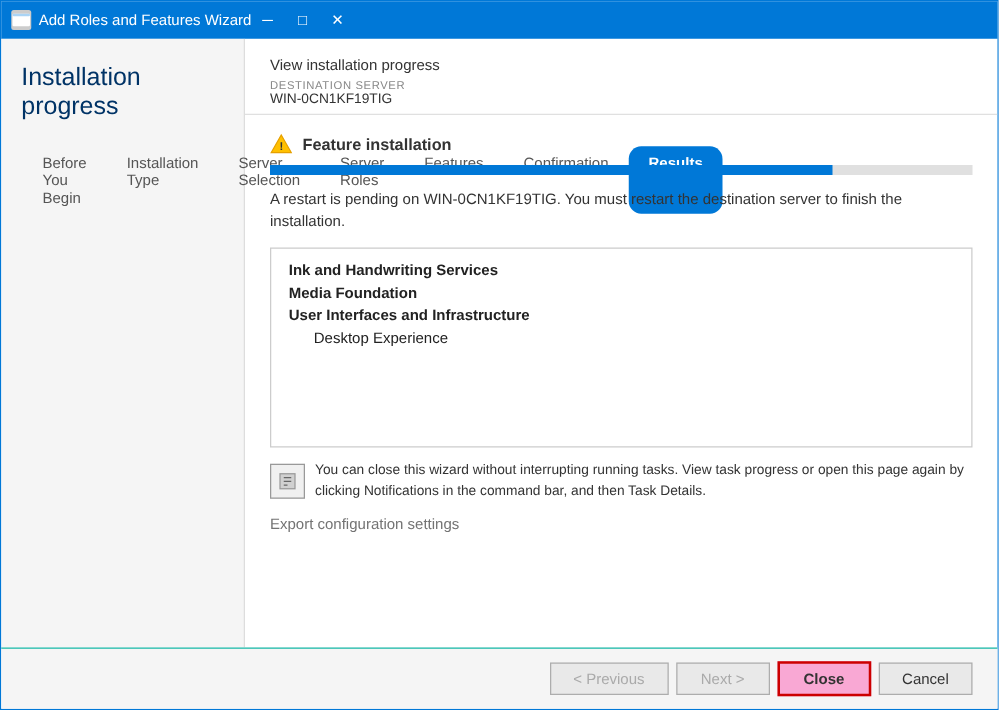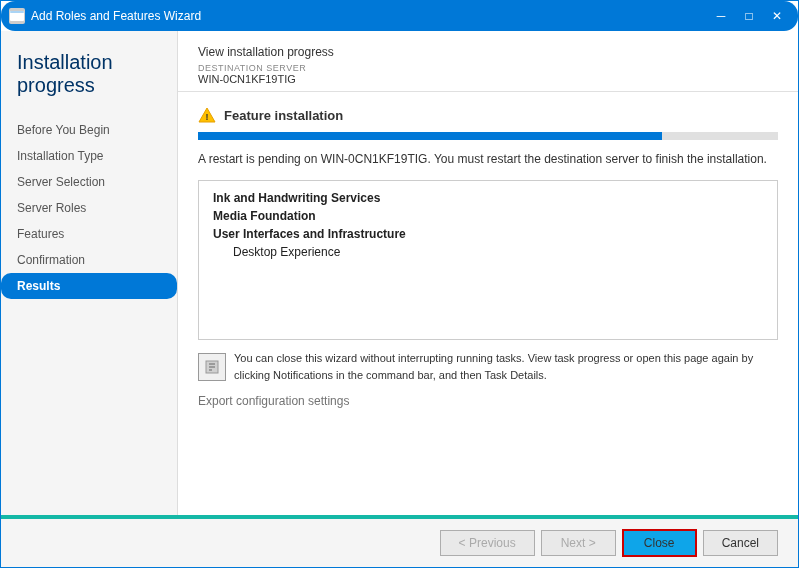--- a/index.html
+++ b/index.html
@@ -20,25 +20,23 @@
       background: #fff;
       border: 1px solid #0078d7;
       display: flex;
       flex-direction: column;
     }
     .title-bar {
       background: #0078d7;
       color: #fff;
       display: flex;
       align-items: center;
-      justify-content: space-between;
       padding: 0 8px;
       height: 30px;
       flex-shrink: 0;
-      border-radius: 14px;
     }
     .title-bar-left {
       display: flex;
       align-items: center;
       gap: 6px;
     }
     .title-bar-icon {
       width: 16px;
       height: 16px;
       background: #ccc;
@@ -63,39 +61,39 @@
       display: flex;
       align-items: center;
       justify-content: center;
     }
     .content-area {
       display: flex;
       flex: 1;
       overflow: hidden;
     }
     .sidebar {
-      width: 177px;
+      width: 195px;
       background: #f5f5f5;
       border-right: 1px solid #ddd;
       display: flex;
       flex-direction: column;
       flex-shrink: 0;
     }
     .sidebar-header {
       padding: 20px 16px 10px;
     }
     .sidebar-header-title {
       font-size: 20px;
       font-weight: 300;
       color: #003366;
     }
     .sidebar-nav {
       display: flex;
-      flex-direction: column;
       margin-top: 10px;
+      margin-left: 17px;
     }
     .sidebar-item {
       padding: 6px 16px;
       font-size: 12px;
       color: #555;
       cursor: default;
     }
     .sidebar-item.active {
       background: #0078d7;
       color: #fff;
@@ -209,42 +207,42 @@
       color: #333;
       line-height: 1.5;
     }
     .export-link {
       color: #737373;
       font-size: 12px;
       cursor: pointer;
       text-decoration: none;
     }
     .footer {
-      border-top: 4px solid #14b8a6;
+      border-top: 1px solid #14b8a6;
       padding: 10px 20px;
       display: flex;
       justify-content: flex-end;
       align-items: center;
       gap: 6px;
       background: #f5f5f5;
       flex-shrink: 0;
     }
     .footer-btn {
       padding: 5px 18px;
       font-size: 12px;
       border: 1px solid #adadad;
       background: #e9e9e9;
       cursor: pointer;
       color: #333;
       min-width: 75px;
     }
     .footer-btn.primary {
       border: 2px solid #cc0000;
-      background: #0ea5e9;
-      font-weight: 400;
+      background: #f9a8d4;
+      font-weight: 700;
     }
     .footer-btn:disabled { color: #aaa; cursor: default; }
   </style>
 </head>
 <body>
 
 <div class="window">
 
   <div class="title-bar">
     <div class="title-bar-left">

